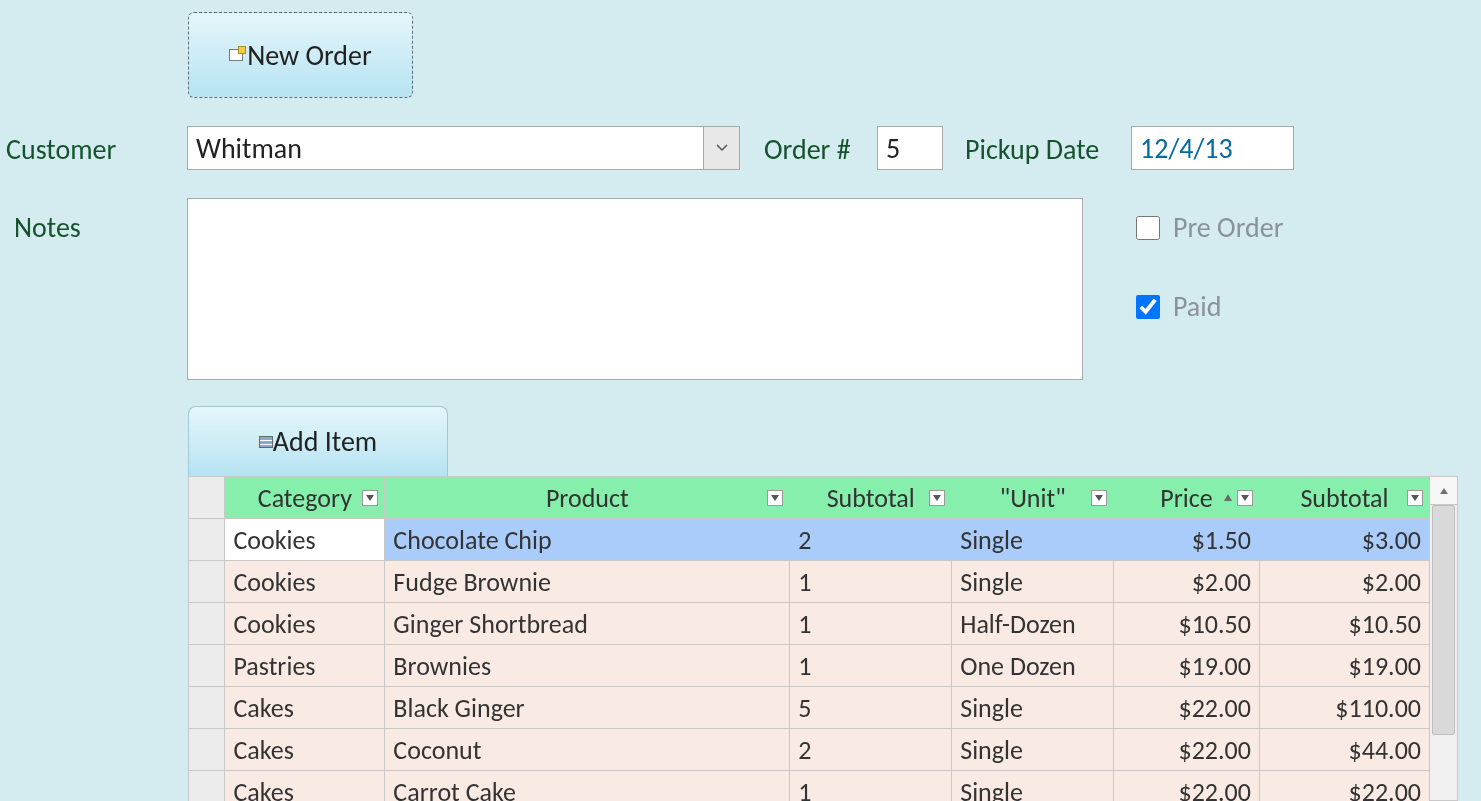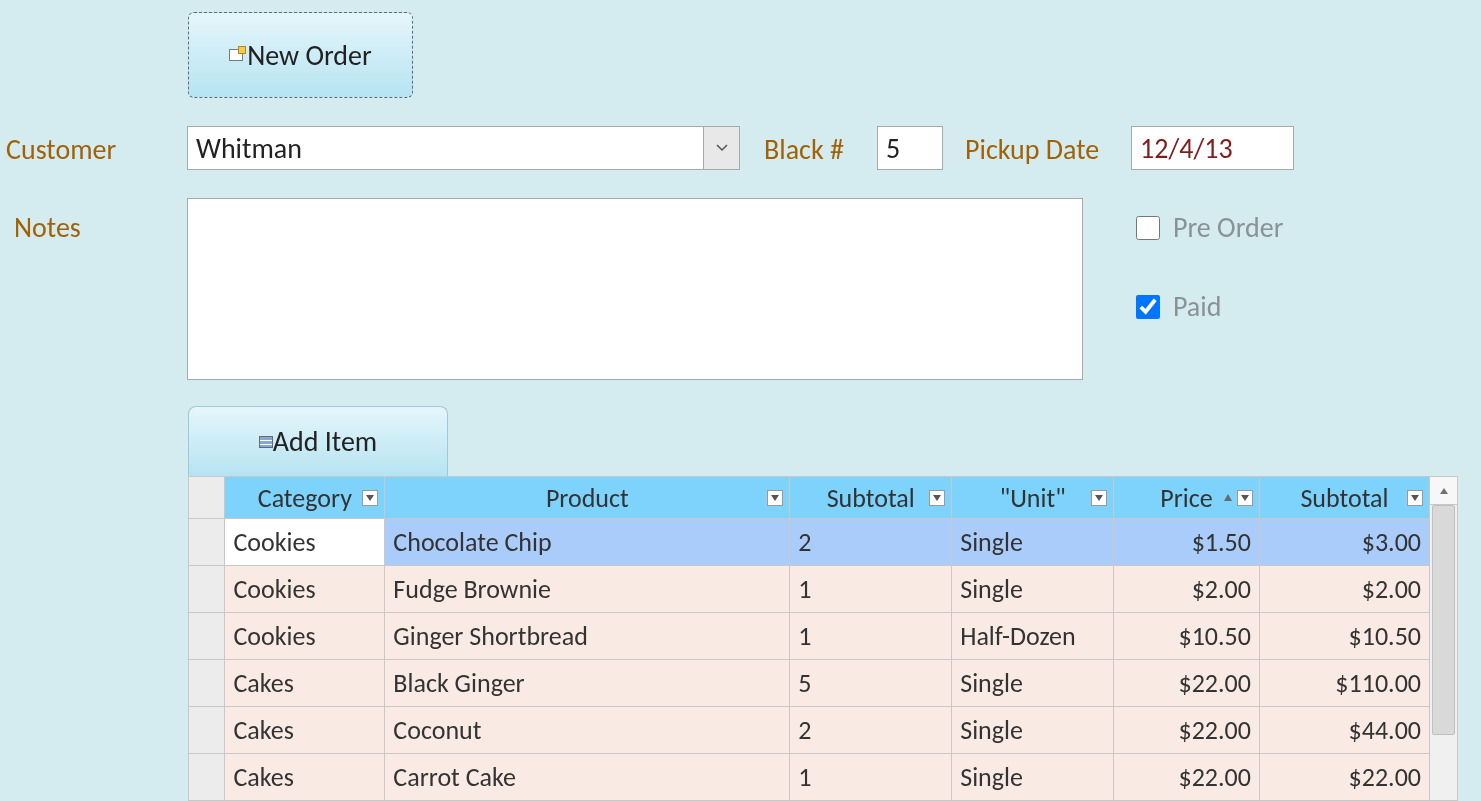--- a/index.html
+++ b/index.html
@@ -56,21 +56,21 @@
   }
   .mini-icon.form::after {
     content: "";
     position: absolute; left: 1px; top: 1px; right: 1px;
     height: 3px;
     background: #3a6fb7;
     box-shadow: 0 4px 0 #3a6fb7, 0 8px 0 #3a6fb7;
     opacity: 0.6;
   }
 
-  .label { color: #a16207; font-size: 28px; position: absolute; }
+  .label { color: #14532d; font-size: 28px; position: absolute; }
 
   
   .lbl-customer { left: 6px; top: 132px; }
   .customer-combo {
     position: absolute; left: 187px; top: 126px;
     width: 553px; height: 44px;
     display: flex;
     border: 1px solid #a9a9a9;
     background: #fff;
   }
@@ -102,21 +102,21 @@
   }
 
   .lbl-pickup { left: 965px; top: 132px; }
   .pickup-input {
     position: absolute; left: 1131px; top: 126px;
     width: 163px; height: 44px;
     border: 1px solid #a9a9a9;
     background: #fff;
     font: inherit; font-size: 28px;
     padding: 2px 8px;
-    color: #7f1d1d;
+    color: #0369a1;
   }
 
   
   .lbl-notes { left: 14px; top: 210px; }
   .notes-box {
     position: absolute; left: 187px; top: 198px;
     width: 896px; height: 182px;
     border: 1px solid #a9a9a9;
     background: #fff;
     font: inherit; font-size: 26px;
@@ -160,21 +160,21 @@
   .grid th, .grid td {
     border: 1px solid #c8c8c8;
     font-weight: normal;
     font-size: 26px;
     padding: 4px 8px;
     height: 42px;
     white-space: nowrap;
     overflow: hidden;
   }
   .grid thead th {
-    background: #7dd3fc;
+    background: #86efac;
     color: #333;
     text-align: center;
     position: relative;
   }
   .grid thead th.rowhdr { width: 36px; background: #ececec; }
   .col-category { width: 158px; }
   .col-product  { width: 400px; }
   .col-qty      { width: 160px; }
   .col-unit     { width: 160px; }
   .col-price    { width: 144px; }
@@ -240,21 +240,21 @@
   <div class="label lbl-customer">Customer</div>
   <div class="customer-combo">
     <input type="text" value="Whitman" style="">
     <div class="combo-arrow">
       <svg viewBox="0 0 12 8">
           <path d="M1 1 L6 6 L11 1" fill="none" stroke="#555" stroke-width="1.5"></path>
         </svg>
     </div>
   </div>
 
-  <div class="label lbl-ordernum">Black #</div>
+  <div class="label lbl-ordernum">Order #</div>
   <input class="ordernum-input" type="text" value="5" style="">
 
   <div class="label lbl-pickup">Pickup Date</div>
   <input class="pickup-input" type="text" value="12/4/13" style="">
 
   <div class="label lbl-notes">Notes</div>
   <textarea class="notes-box" style=""></textarea>
 
   <label class="cb-wrap cb-preorder">
     <input type="checkbox" id="cb-preorder" style="">
@@ -360,20 +360,29 @@
             <td class="rowhdr"></td>
             <td class="c-category">Cookies</td>
             <td>Ginger Shortbread</td>
             <td>1</td>
             <td>Half-Dozen</td>
             <td class="td-right">$10.50</td>
             <td class="td-right">$10.50</td>
           </tr>
           <tr>
             <td class="rowhdr"></td>
+            <td class="c-category">Pastries</td>
+            <td>Brownies</td>
+            <td>1</td>
+            <td>One Dozen</td>
+            <td class="td-right">$19.00</td>
+            <td class="td-right">$19.00</td>
+          </tr>
+          <tr>
+            <td class="rowhdr"></td>
             <td class="c-category">Cakes</td>
             <td>Black Ginger</td>
             <td>5</td>
             <td>Single</td>
             <td class="td-right">$22.00</td>
             <td class="td-right">$110.00</td>
           </tr>
           <tr>
             <td class="rowhdr"></td>
             <td class="c-category">Cakes</td>

